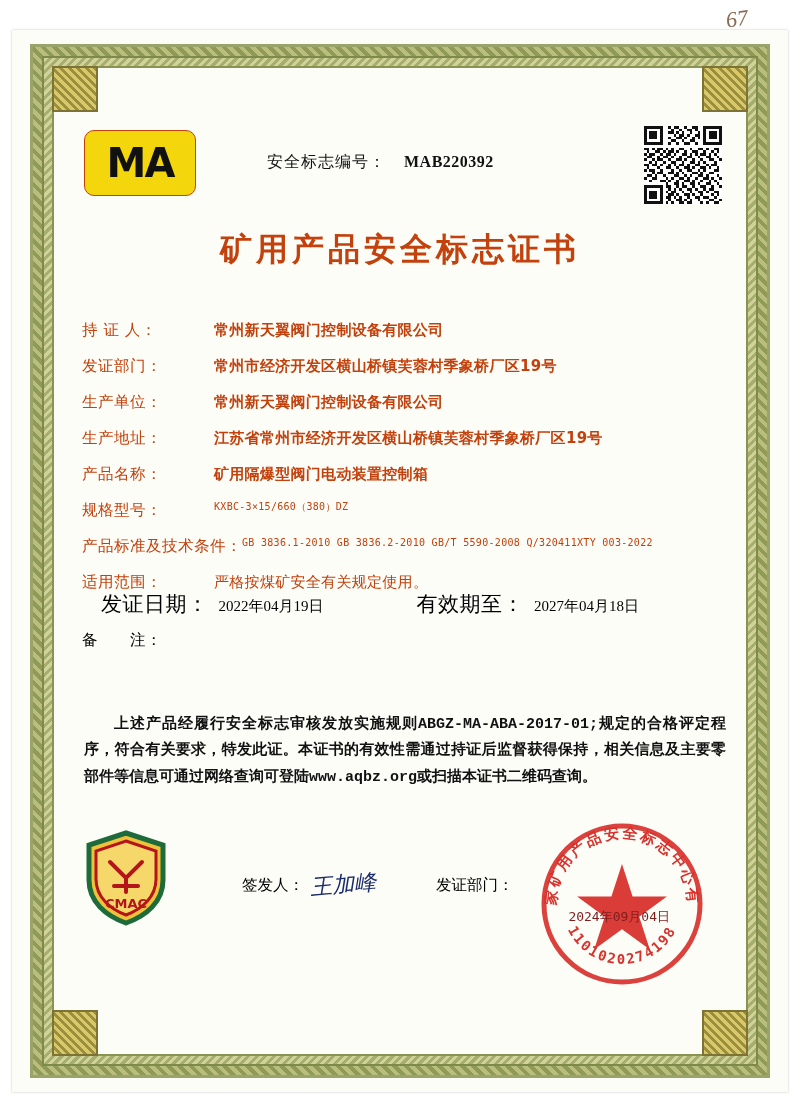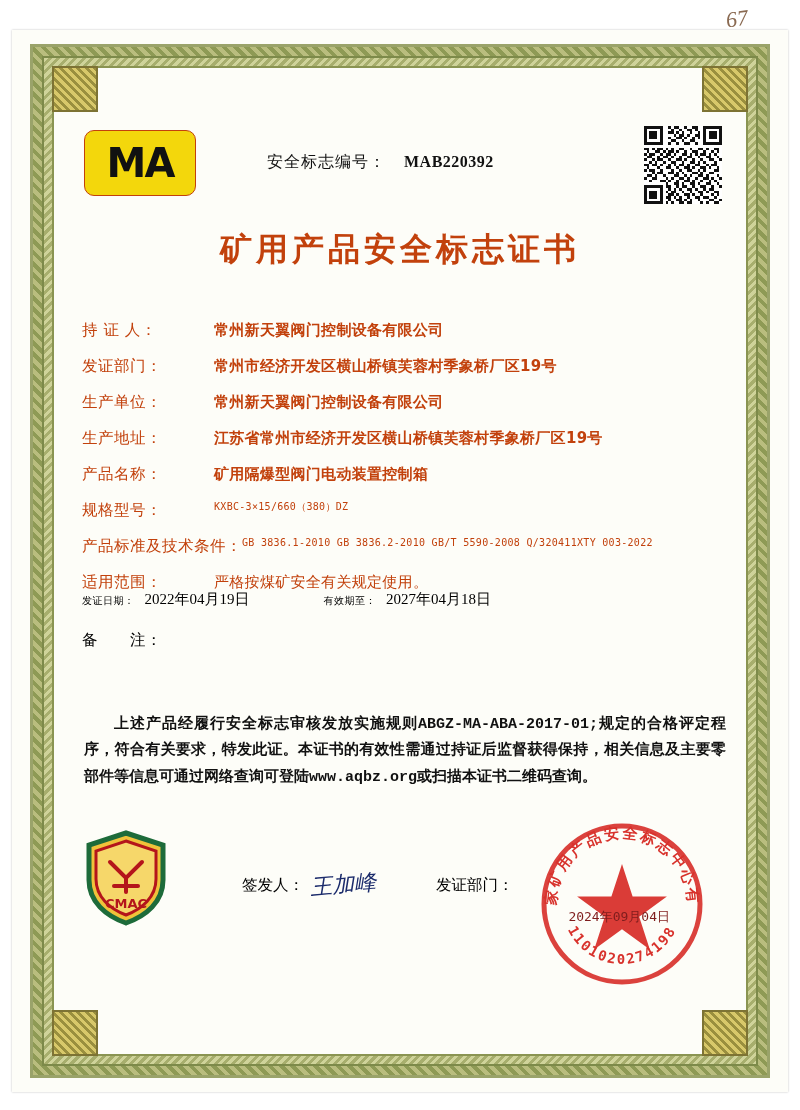--- a/index.html
+++ b/index.html
@@ -177,23 +177,24 @@
 
   .dates {
     position: absolute;
     left: 70px;
     right: 60px;
     top: 560px;
     display: flex;
     align-items: baseline;
   }
   .dates .lbl {
-    font-size: 10px;
+    font-size: 21px;
     font-family: Liberation Sans, sans-serif;
     letter-spacing: 0.5px;
+    margin-left: 19px;
   }
   .dates .val {
     font-size: 15px;
     font-family: Liberation Serif, serif;
     margin-left: 10px;
   }
   .dates .spacer { width: 74px; }
 
   .remark {
     position: absolute;

